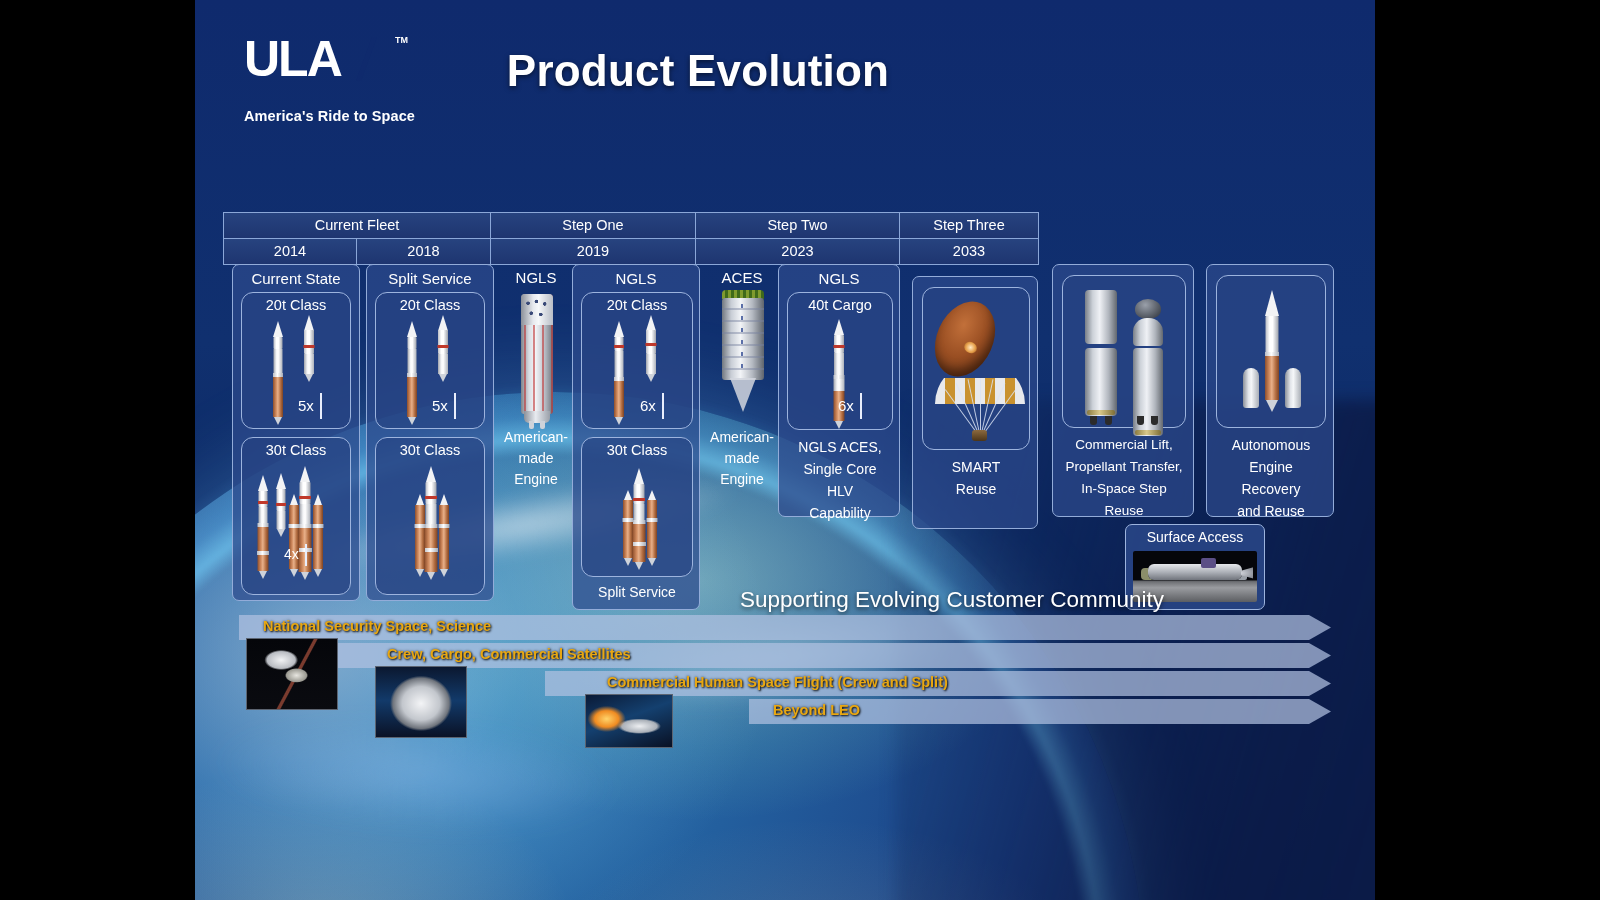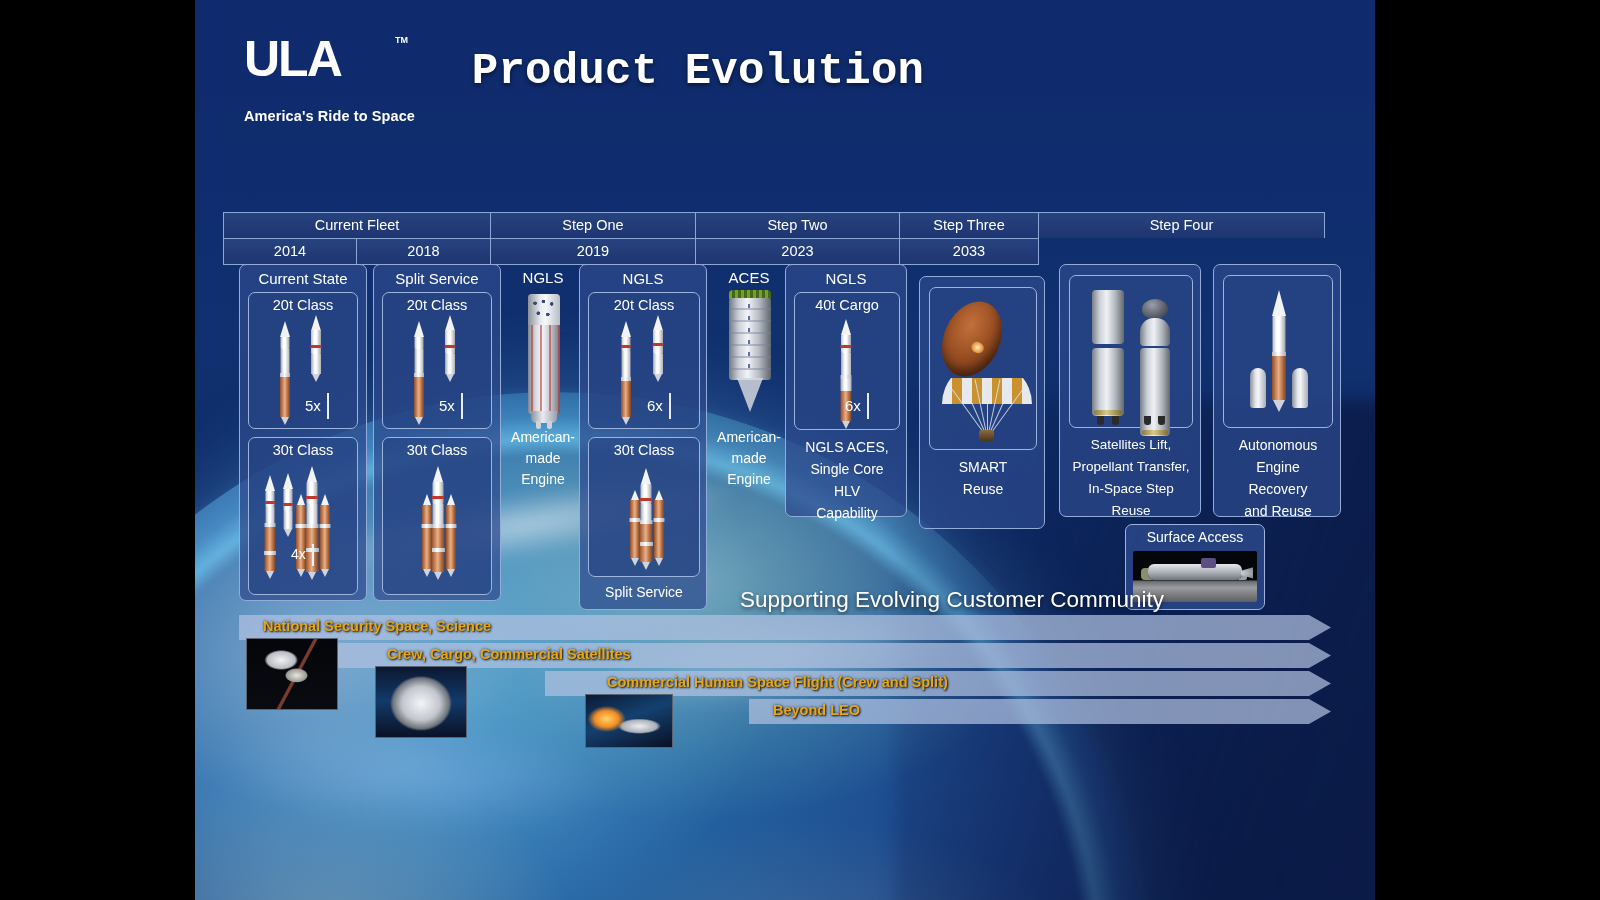--- a/index.html
+++ b/index.html
@@ -82,51 +82,50 @@
   .ula-tag {
     margin-top: 13px; font-size: 14.5px; font-weight: bold; color: #fff;
     letter-spacing: .1px;
   }
 
   
   .slide-title {
     position: absolute; left: 0; top: 46px; width: 1006px; text-align: center;
     font-size: 44px; font-weight: bold; color: #ffffff; letter-spacing: .2px;
     text-shadow: 0 2px 5px rgba(0,0,0,.55);
-    font-family: Liberation Mono, monospace;
   }
 
   
   .tl { position: absolute; left: 28px; top: 212px; width: 1102px; }
   .tl-row { display: flex; }
   .tl-cell {
     border: 1px solid #8ba7d8;
     background: linear-gradient(180deg, #27437f 0%, #1e3570 100%);
     color: #fff; font-size: 14.5px; text-align: center;
     padding: 4px 0 5px; line-height: 16px;
   }
   .tl-row.r1 .tl-cell { border-bottom: none; }
   .tl-cell + .tl-cell { border-left: none; }
 
   
-  .grid { position: absolute; left: 44px; top: 264px; width: 1102px; height: 360px; }
+  .grid { position: absolute; left: 37px; top: 264px; width: 1102px; height: 360px; }
 
   .col {
     position: absolute; top: 0;
     border: 1px solid #93acd9; border-radius: 7px;
     background: rgba(44,74,140,.72);
   }
   .col.noborder { border: none; background: none; }
 
   .colhead {
     text-align: center; color: #fff; font-size: 15px; padding-top: 5px; line-height: 18px;
   }
 
   .card {
-    border: 1px solid #9db4de; border-radius: 7px;
+    border: 1px solid #9db4de; border-radius: 12px;
     background: rgba(37,65,128,.60);
     position: relative;
   }
   .card-title {
     text-align: center; color: #fff; font-size: 14.5px; padding-top: 4px; line-height: 17px;
   }
   .caption {
     text-align: center; color: #fff; font-size: 14px; line-height: 21px; padding-top: 3px;
   }
   .mult {
@@ -374,21 +373,20 @@
     </div>
 
     <div class="slide-title">Product Evolution</div>
 
     <div class="tl">
       <div class="tl-row r1">
         <div class="tl-cell" style="width:268px">Current Fleet</div>
         <div class="tl-cell" style="width:205px">Step One</div>
         <div class="tl-cell" style="width:204px">Step Two</div>
         <div class="tl-cell" style="width:139px">Step Three</div>
-        <div class="tl-cell" style="width:286px">Step Four</div>
       </div>
       <div class="tl-row r2">
         <div class="tl-cell" style="width:134px">2014</div>
         <div class="tl-cell" style="width:134px">2018</div>
         <div class="tl-cell" style="width:205px">2019</div>
         <div class="tl-cell" style="width:204px">2023</div>
         <div class="tl-cell" style="width:139px">2033</div>
       </div>
     </div>
 
@@ -655,21 +653,21 @@
           <div class="stage-tank" style="left:70px; top:36px; width:30px; height:106px;">
             <div class="pod-head" style="top:-13px"></div>
             <div class="seg" style="top:6px; height:28px; border-radius:14px 14px 4px 4px;"></div>
             <div class="seg" style="top:36px; height:88px;"></div>
             <div class="ring" style="top:118px"></div>
             <div class="noz" style="left:4px"></div>
             <div class="noz" style="left:18px"></div>
           </div>
         </div>
         <div class="caption" style="position:absolute; left:0; top:166px; width:142px; line-height:22px; font-size:13.5px;">
-          <div>Satellites Lift,</div>
+          <div>Commercial Lift,</div>
           <div>Propellant Transfer,</div>
           <div>In-Space Step</div>
           <div>Reuse</div>
         </div>
       </div>
 
       <div class="col" style="left:974px; width:128px; height:253px;">
         <div class="card" style="position:absolute; left:9px; top:10px; width:110px; height:153px;">
           <div class="rk" style="left:46px; top:14px; width:18px; height:128px;">
             <div class="nose" style="top:0; border-left-width:7px; border-right-width:7px; border-bottom-width:26px;"></div>

